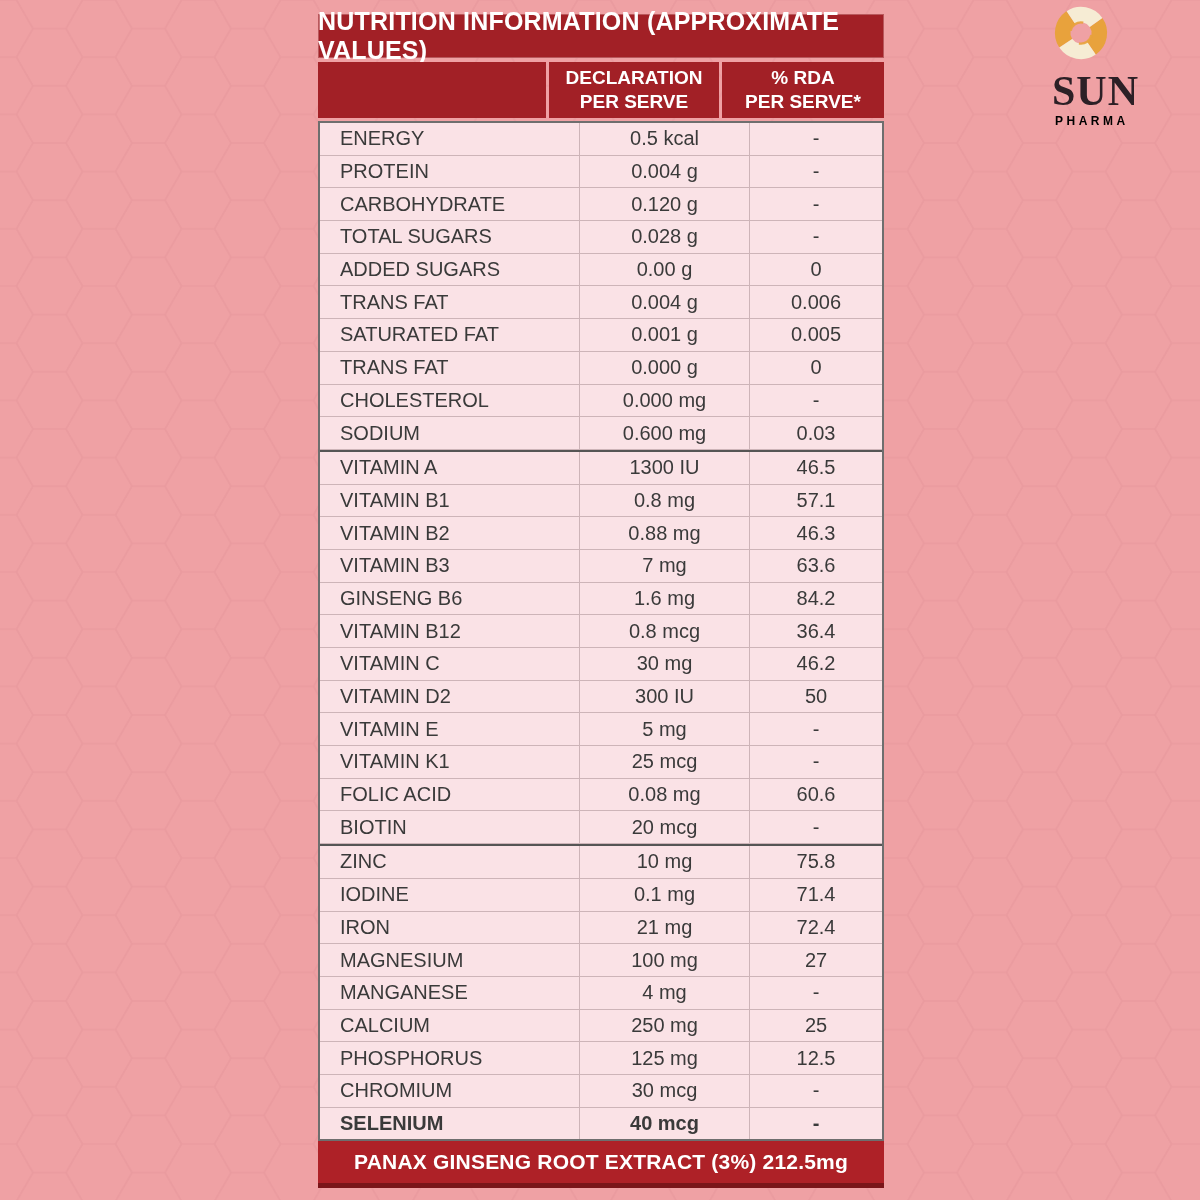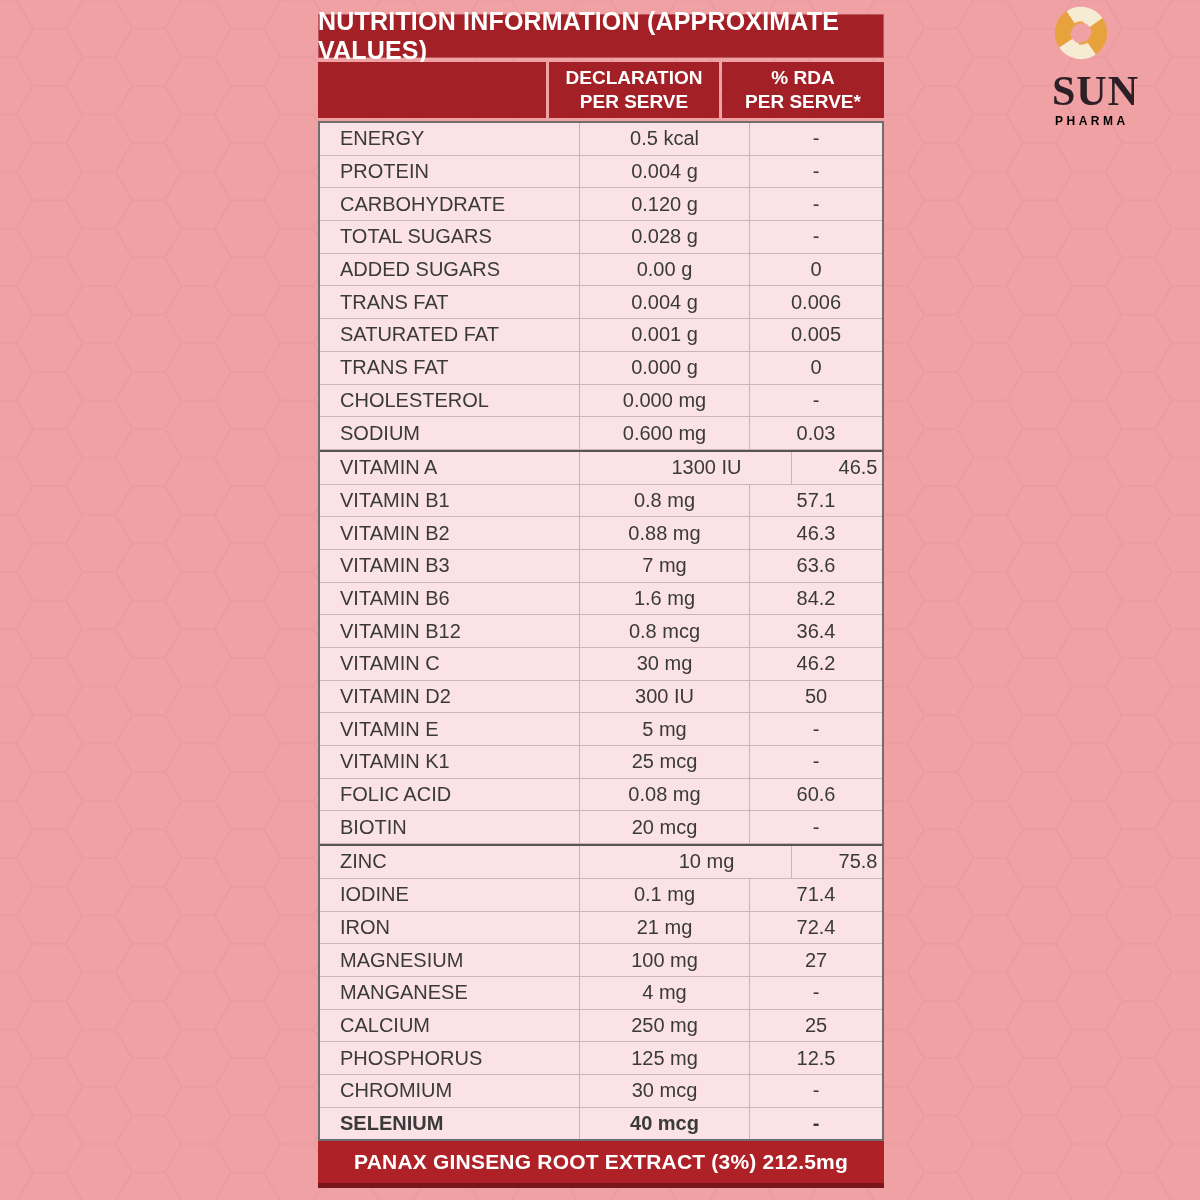--- a/index.html
+++ b/index.html
@@ -35,21 +35,21 @@
     background:var(--row-pink,#fae2e6);
     border:2px solid #6e6e6e;
     box-sizing:border-box;
   }
   .t-row{
     display:flex;height:31.7px;align-items:center;
     border-bottom:1px solid #cdb4b8;
     font-size:20px;color:#3a3a3a;
   }
   .t-row:last-child{border-bottom:none;font-weight:bold;}
-  .t-row.section-start{border-top:2px solid #555;gap:42px;}
+  .t-row.section-start{border-top:2px solid #555;}
   .t-row .cell{height:100%;display:flex;align-items:center;box-sizing:border-box;}
   .t-row .c-name{width:260px;padding-left:20px;border-right:1px solid #cdb4b8;}
   .t-row .c-decl{width:170px;justify-content:center;border-right:1px solid #cdb4b8;}
   .t-row .c-rda{flex:1;justify-content:center;}
   .footer-bar{
     margin-top:0;height:42px;
     background:var(--red-bright,#ae2127);
     border-bottom:5px solid #7a1519;
     color:#fff;font-weight:bold;font-size:21px;
     display:flex;align-items:center;justify-content:center;letter-spacing:.2px;
@@ -165,21 +165,21 @@
         <div class="cell c-name">VITAMIN B2</div>
         <div class="cell c-decl">0.88 mg</div>
         <div class="cell c-rda">46.3</div>
       </div>
       <div class="t-row">
         <div class="cell c-name">VITAMIN B3</div>
         <div class="cell c-decl">7 mg</div>
         <div class="cell c-rda">63.6</div>
       </div>
       <div class="t-row">
-        <div class="cell c-name">VITAMIN B6</div>
+        <div class="cell c-name">GINSENG B6</div>
         <div class="cell c-decl">1.6 mg</div>
         <div class="cell c-rda">84.2</div>
       </div>
       <div class="t-row">
         <div class="cell c-name">VITAMIN B12</div>
         <div class="cell c-decl">0.8 mcg</div>
         <div class="cell c-rda">36.4</div>
       </div>
       <div class="t-row">
         <div class="cell c-name">VITAMIN C</div>

